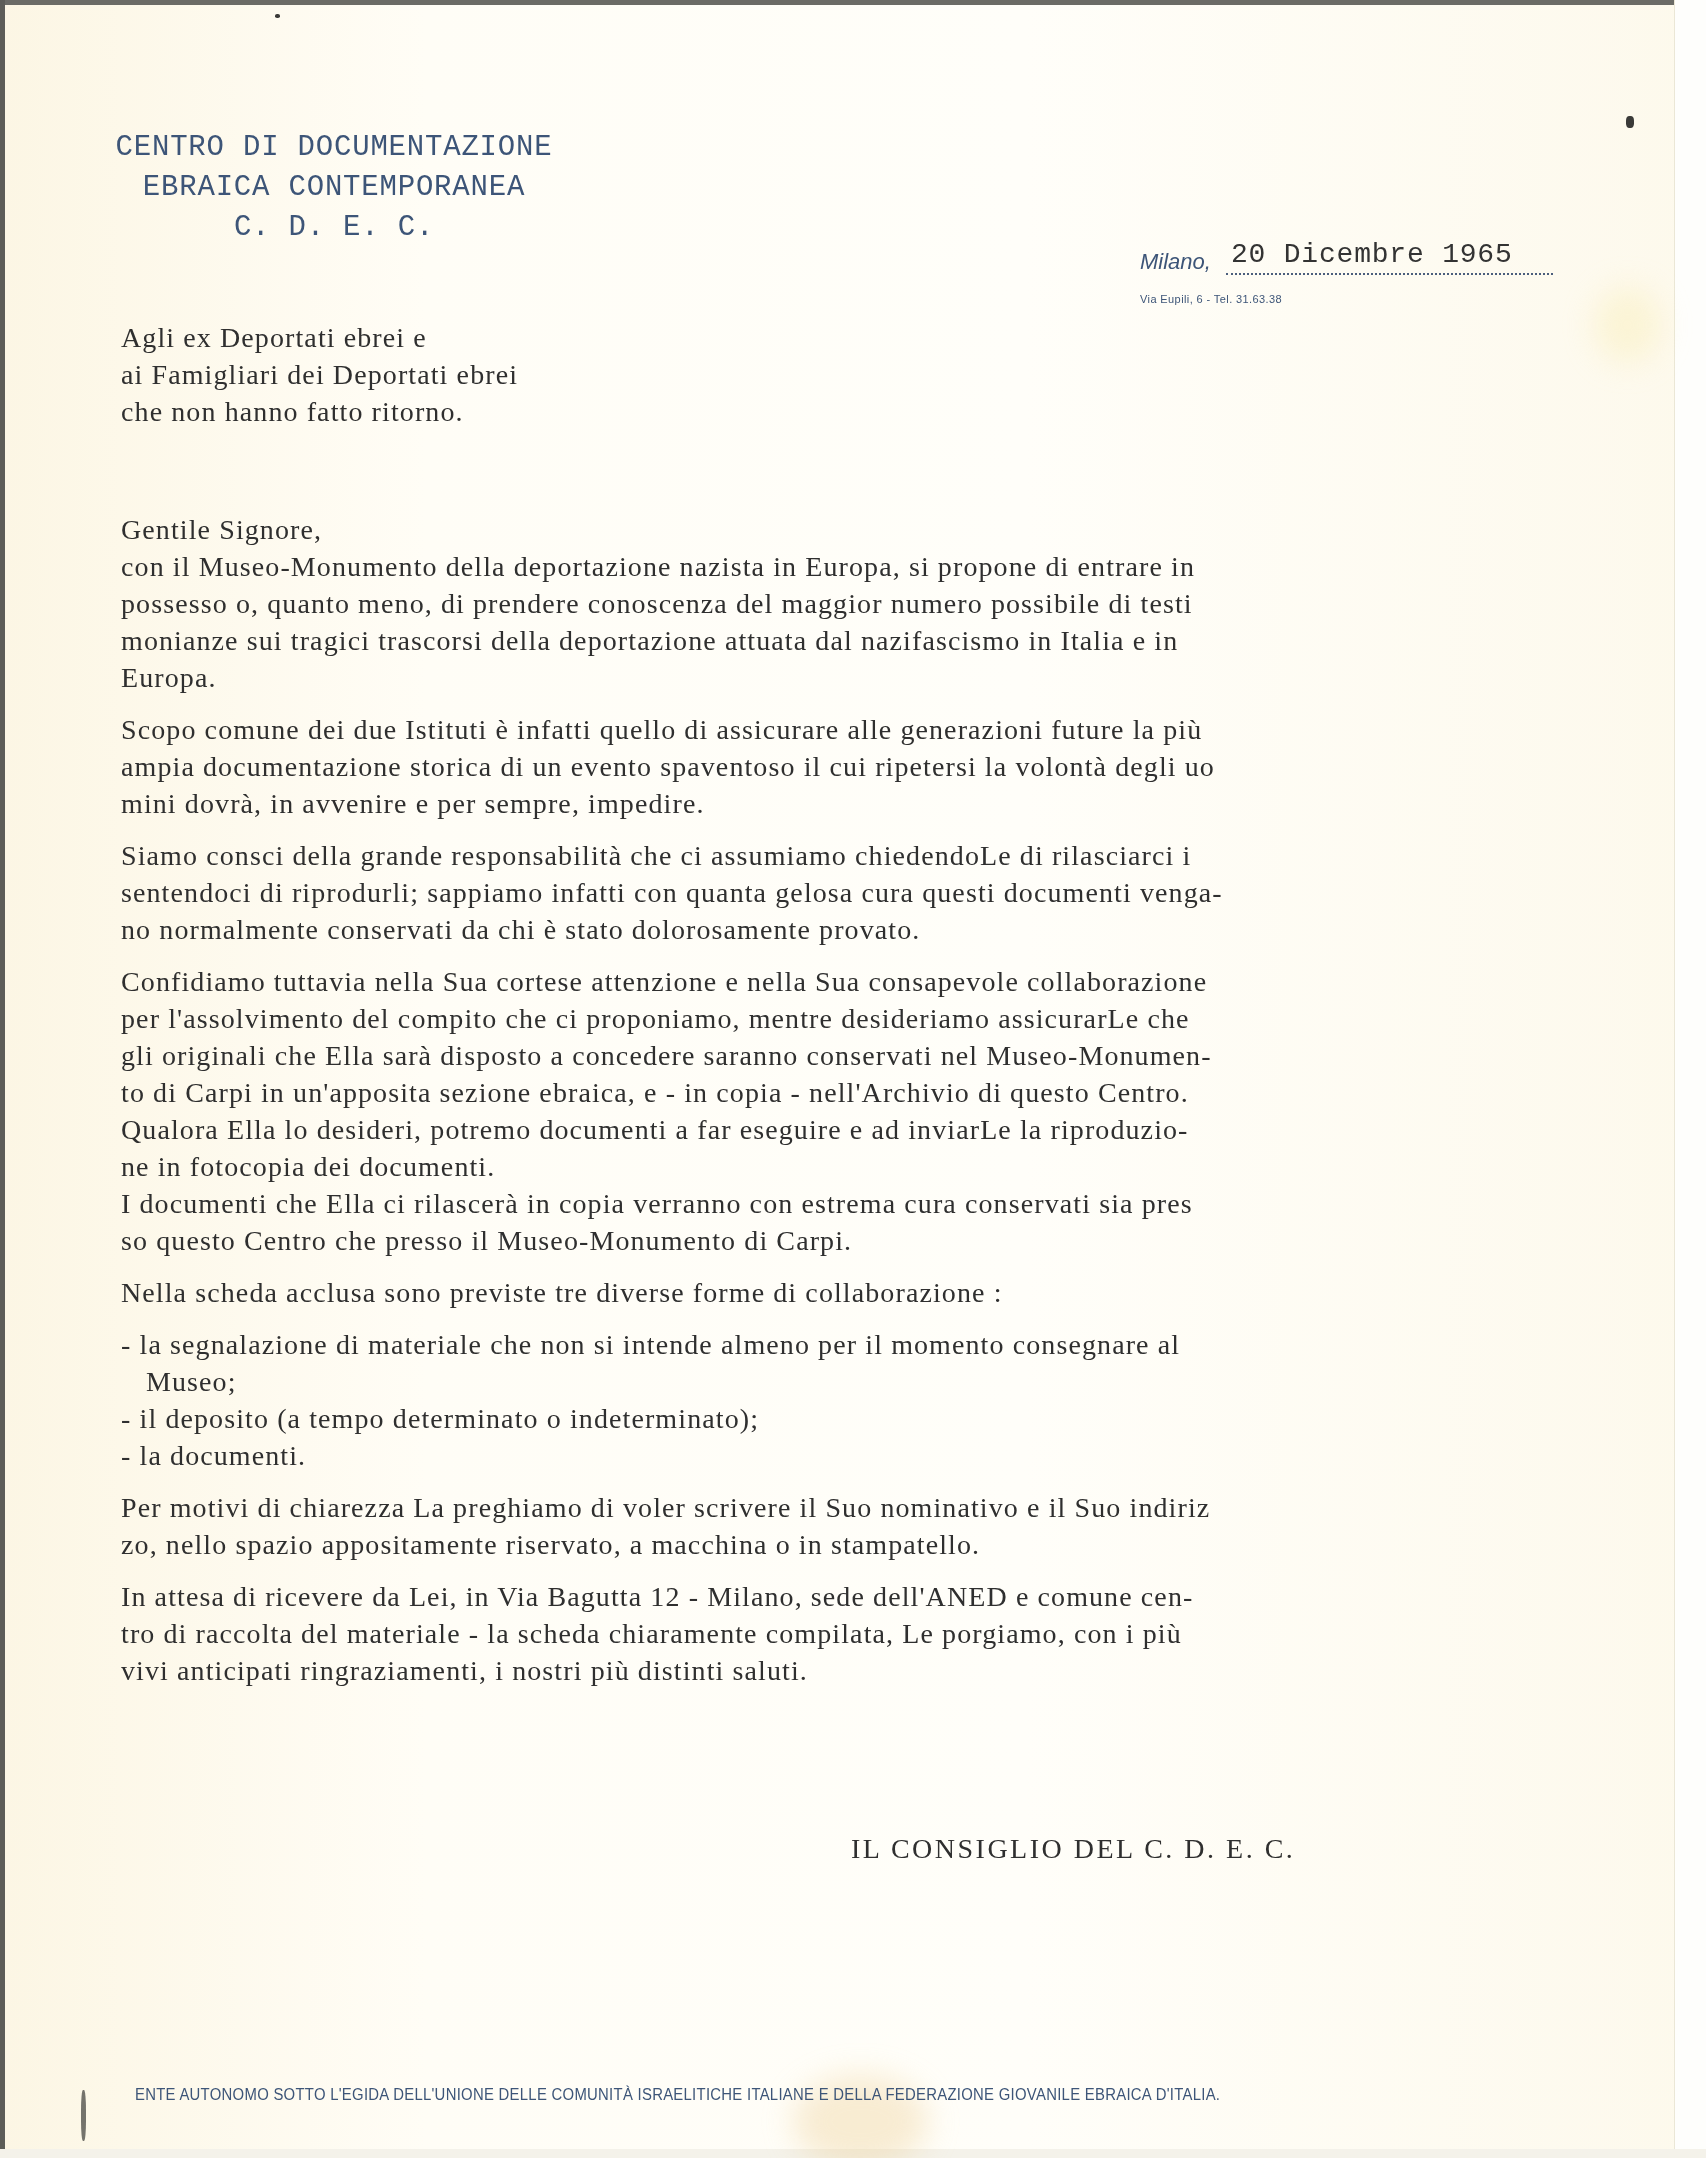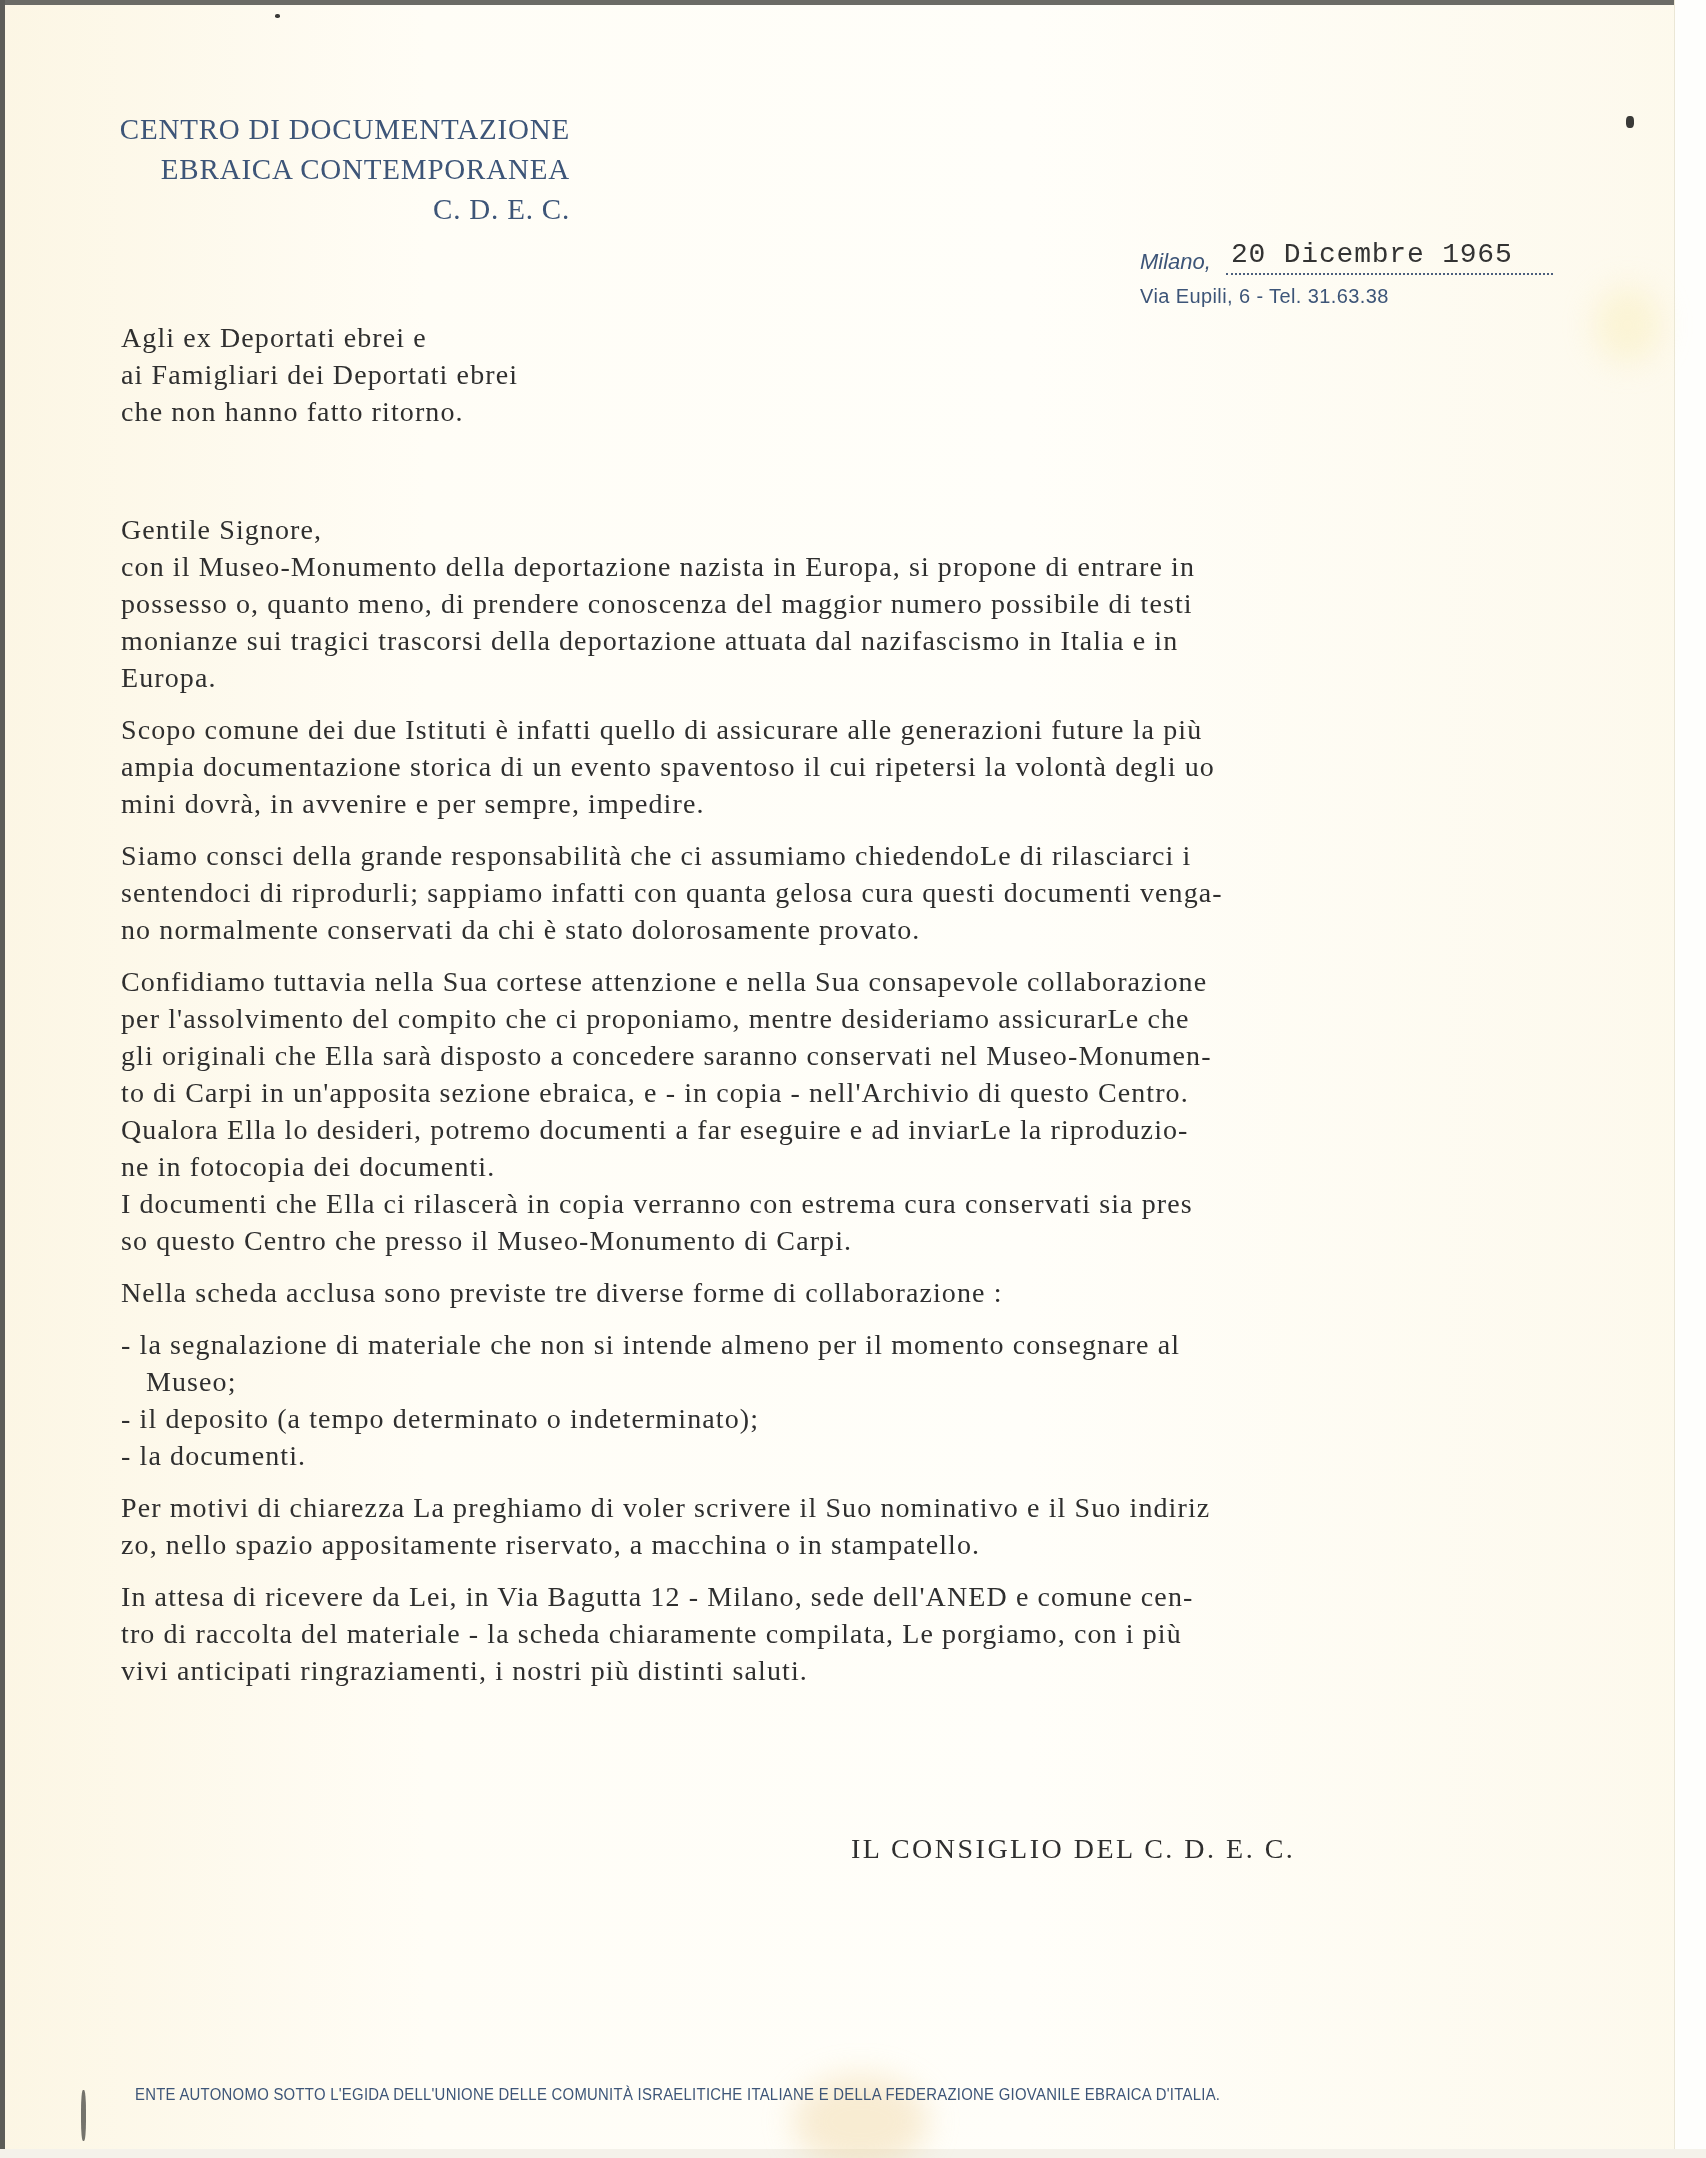--- a/index.html
+++ b/index.html
@@ -12,32 +12,32 @@
     background: linear-gradient(90deg, #fcf6e4 0%, #fffdf6 25%, #fffef9 60%, #fdf9ec 100%);
   }
   .top-edge { position: absolute; left: 0; top: 0; width: 1706px; height: 5px; background: #6b6b66; }
   .left-edge { position: absolute; left: 0; top: 0; width: 5px; height: 2159px; background: #5d5d58; }
   .right-edge { position: absolute; left: 1674px; top: 0; width: 32px; height: 2159px; background: #fefefc; border-left: 0.8px solid #ebe7d6; }
   .bottom-edge { position: absolute; left: 0; top: 2149px; width: 1706px; height: 10px; background: #f4f2ea; }
   .stain { position: absolute; border-radius: 50%; filter: blur(15px); }
   .speck { position: absolute; background: #3a3a38; border-radius: 40%; }
 
   .letterhead {
-    position: absolute; left: 98px; top: 109px; width: 472px;
-    font-family: Liberation Serif, serif; color: #3d5578;
-    font-size: 29px; line-height: 40px; text-align: right; letter-spacing: 0.8px;
+    position: absolute; left: 98px; top: 128px; width: 472px;
+    font-family: Liberation Mono, monospace; color: #3d5578;
+    font-size: 29px; line-height: 40px; text-align: center; letter-spacing: 0.8px;
   }
   .date-block { position: absolute; left: 1140px; top: 239px; width: 472px; }
   .date-line { font-family: "Liberation Sans", sans-serif; font-size: 22px; color: #3d5578; display: flex; align-items: flex-end; }
   .date-line .city { font-style: italic; margin-right: 15px; }
   .date-line .date-value {
     font-family: "Liberation Mono", monospace; color: #333; font-size: 28px;
     border-bottom: 2.5px dotted #4b5e7c; padding: 0 3.4px 3.4px 5px; letter-spacing: 0.8px; width: 319px;
   }
-  .address { font-family: "Liberation Sans", sans-serif; font-size: 20px; color: #3d5578; margin-top: 10px; letter-spacing: 0.4px; }
+  .address { font-family: "Liberation Sans", sans-serif; font-size: 11px; color: #3d5578; margin-top: 18px; letter-spacing: 0.4px; }
 
   .typed {
     font-family: "Liberation Serif", serif; color: #2f2f2f;
     font-size: 28px; letter-spacing: 1.1px;
   }
   .recipient { position: absolute; left: 121px; top: 319px; line-height: 37px; }
   .salutation { position: absolute; left: 121px; top: 511px; line-height: 37px; }
   .body-text { position: absolute; left: 121px; top: 548px; width: 1467px; }
   .para { margin: 0 0 15px 0; line-height: 37px; }
   .para .line { display: block; white-space: pre; }

